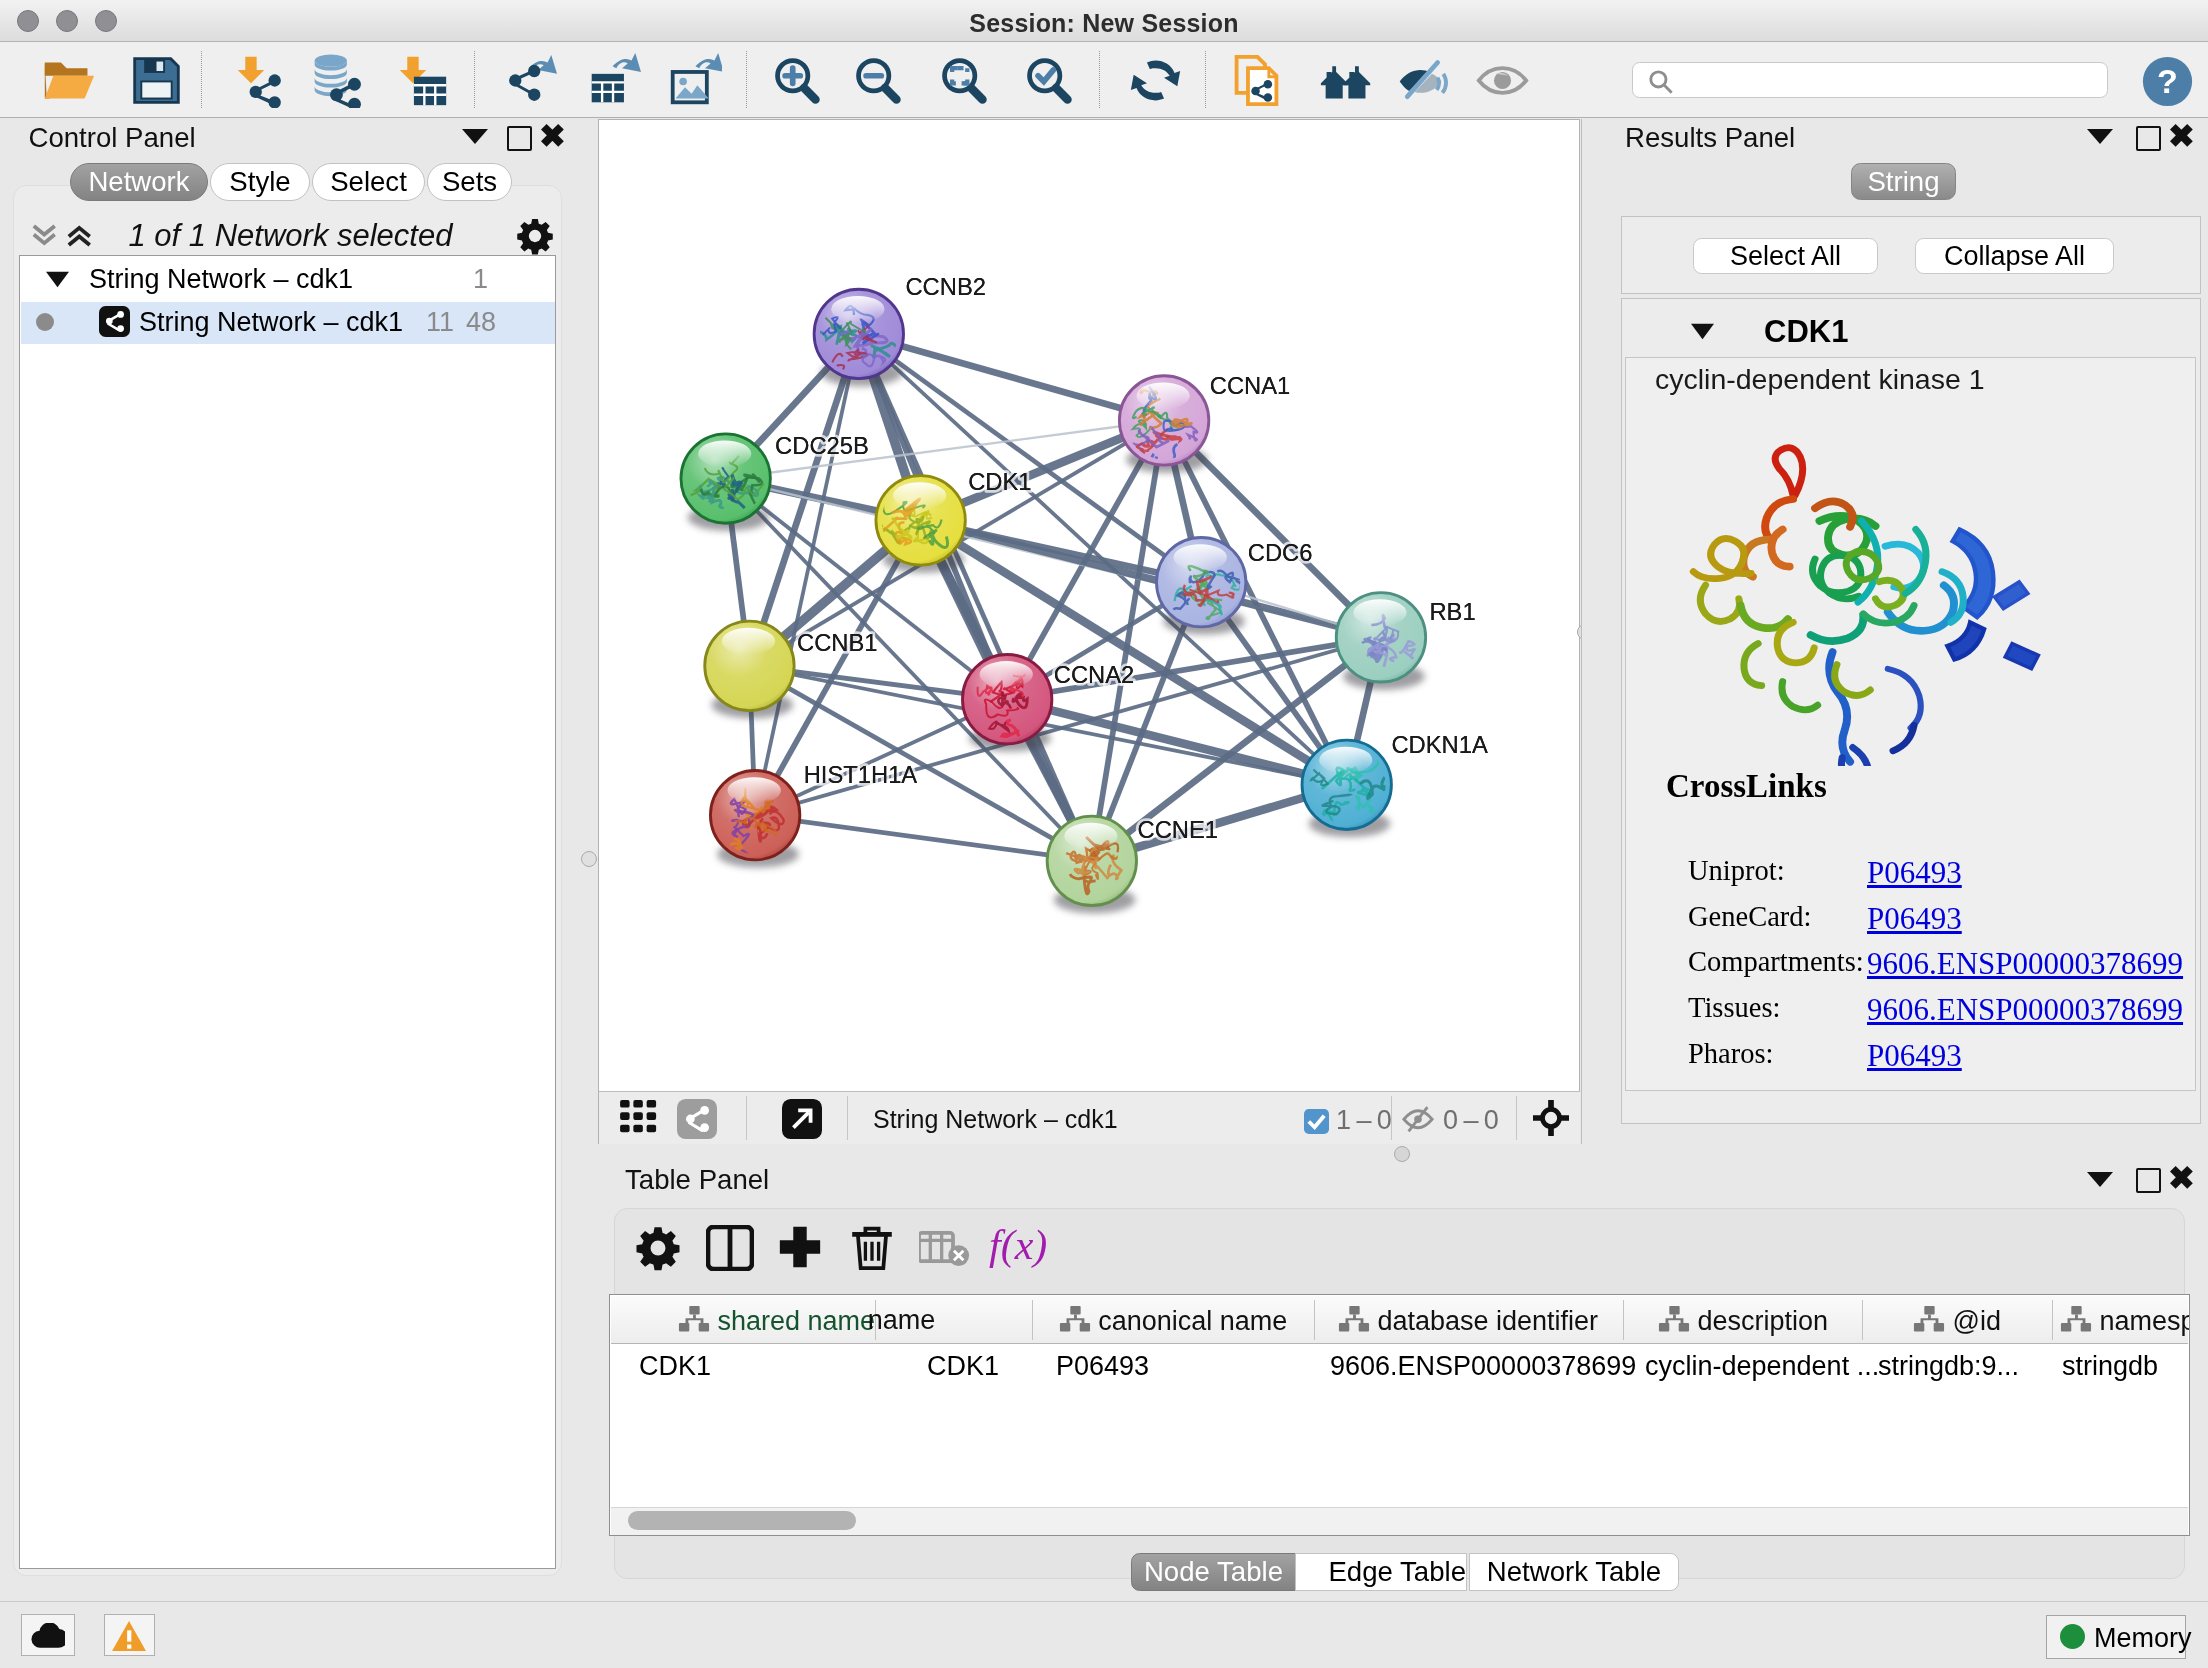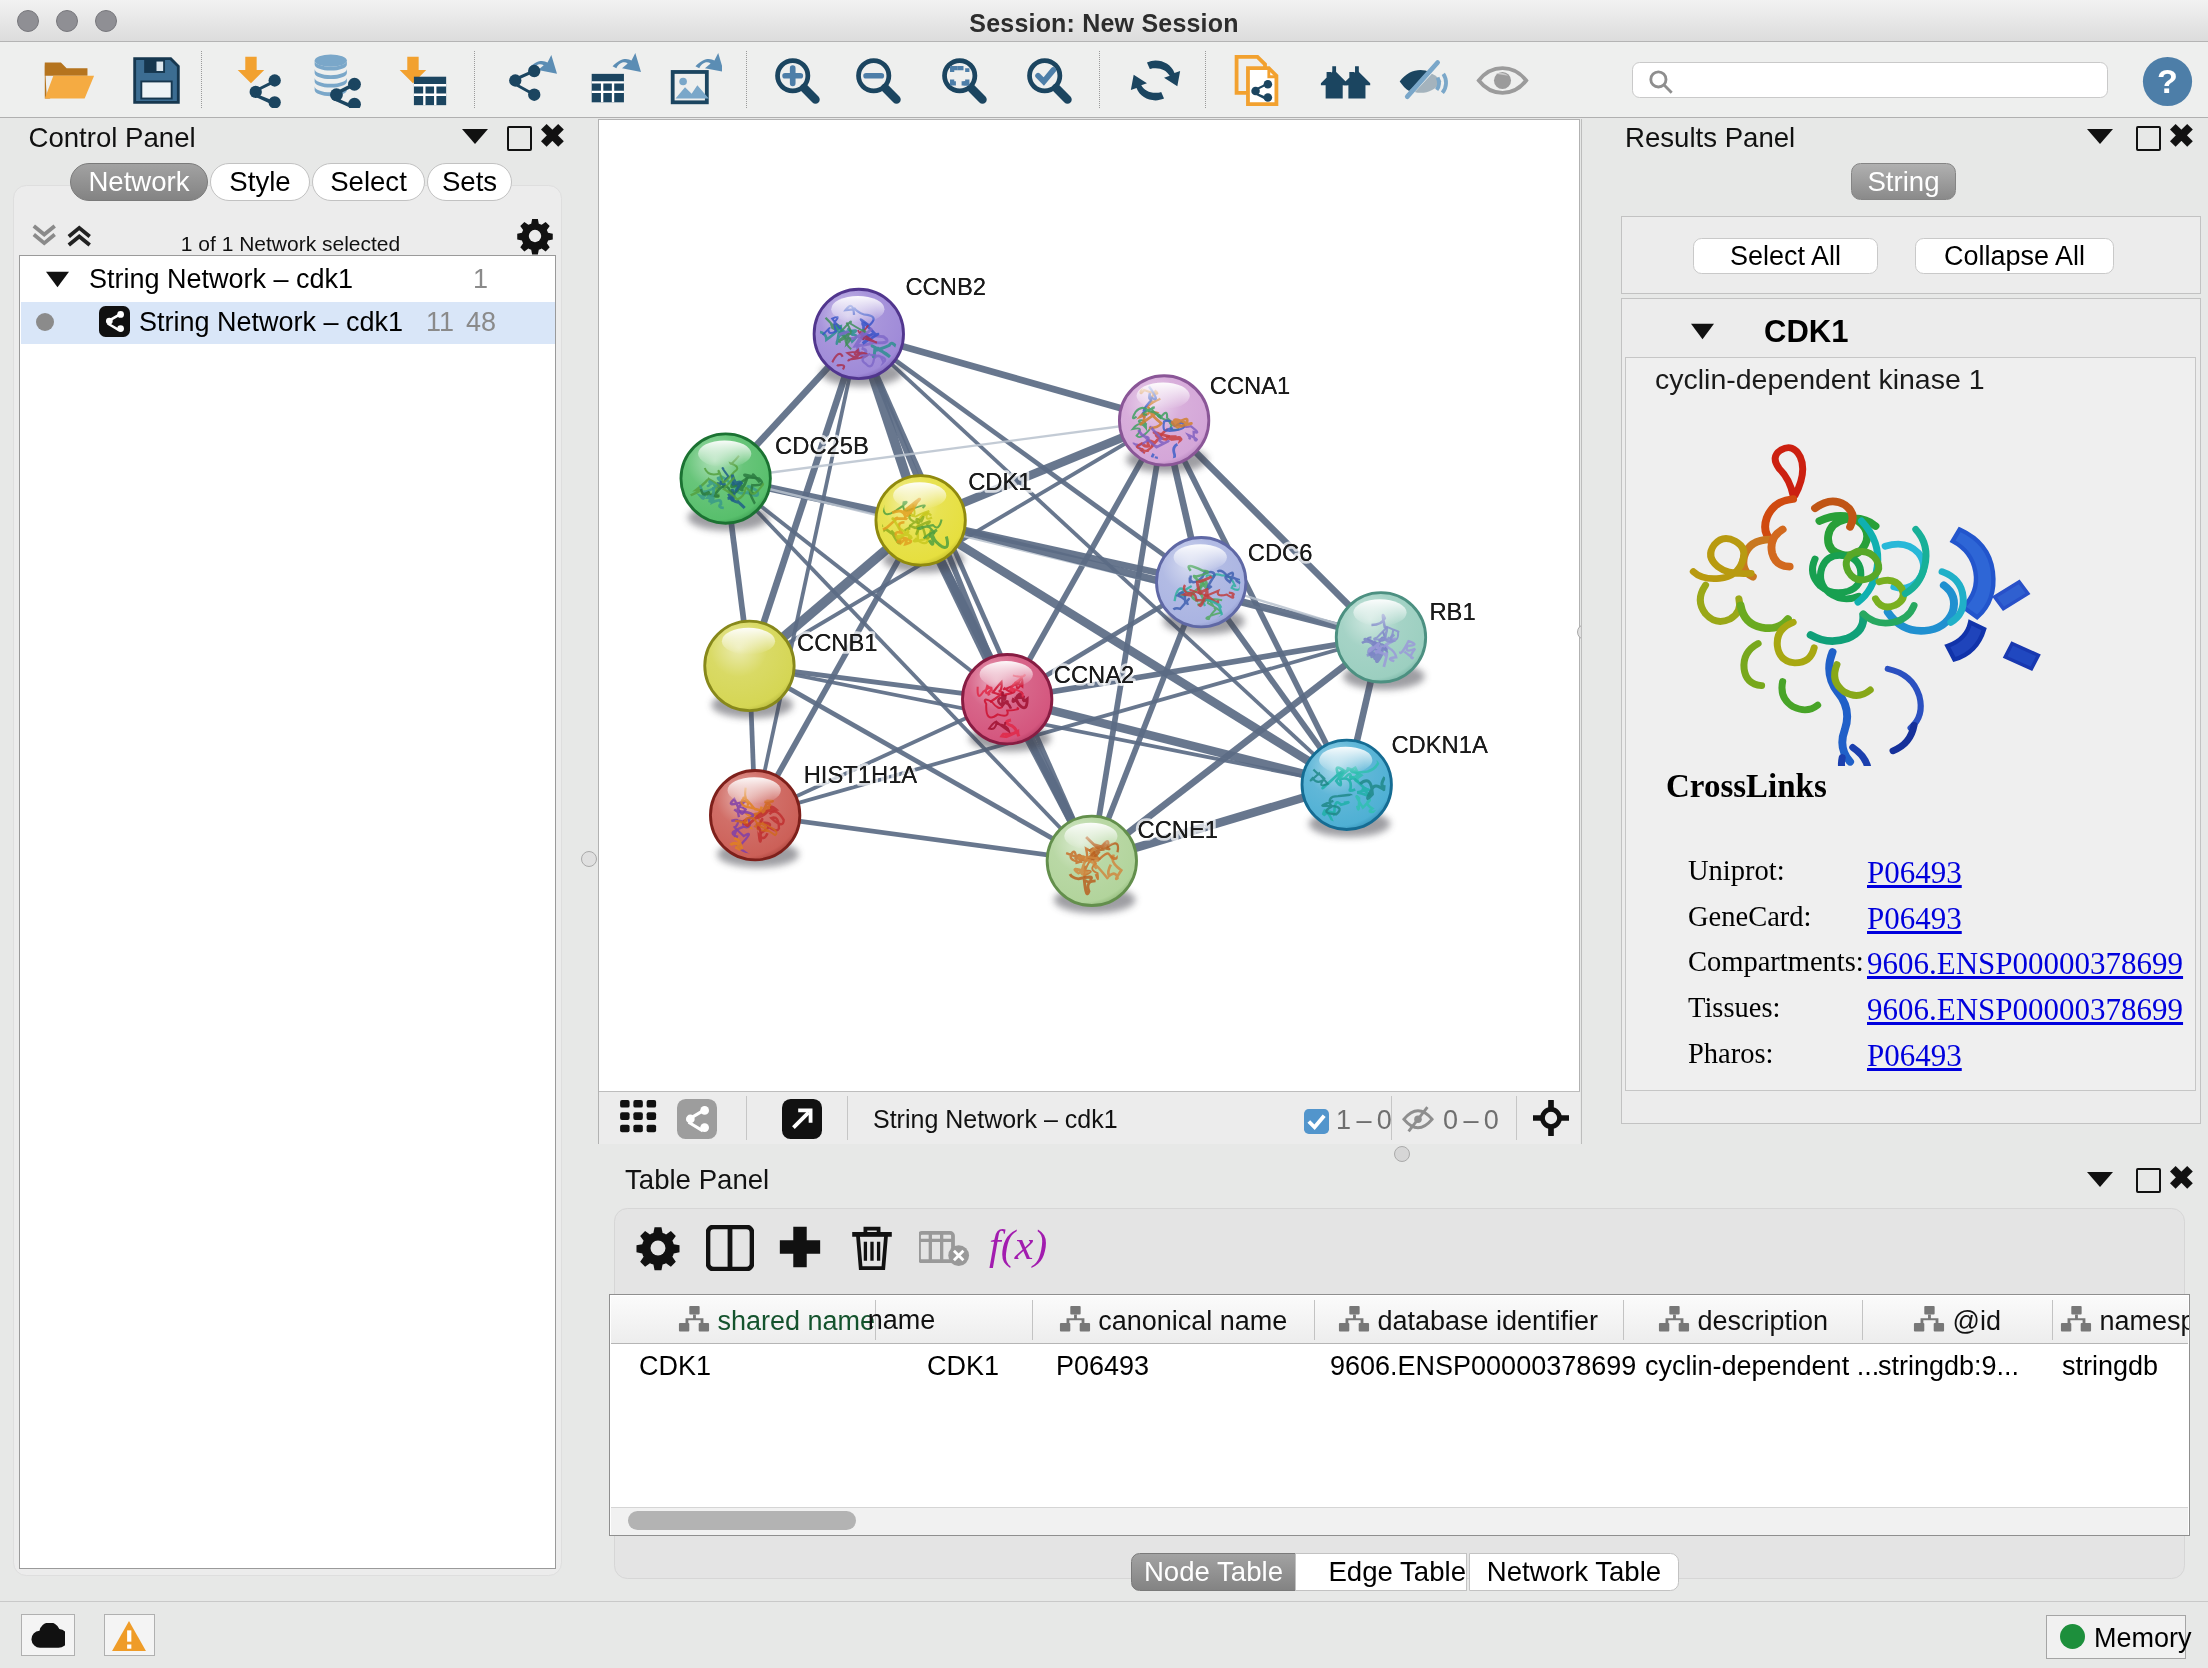--- a/index.html
+++ b/index.html
@@ -181,21 +181,21 @@
       <path d="M4 4l11 9L26 4"></path>
       <path d="M4 13l11 9 11-9"></path>
     </g>
   </svg>
 <svg class="abs" style="left:65px;top:222px" width="28.5" height="27" viewBox="0 0 30 28">
     <g fill="none" stroke="#222" stroke-width="4">
       <path d="M4 24l11-9 11 9"></path>
       <path d="M4 15l11-9 11 9"></path>
     </g>
   </svg>
-<div class="abs" style="left:105px;top:232px;width:371px;text-align:center;font-size:21px;color:#111;">1 of 1 Network selected</div>
+<div class="abs" style="left:105px;top:218px;width:371px;text-align:center;font-size:31px;color:#111;font-style:italic;">1 of 1 Network selected</div>
 <svg class="abs gearsvg" style="left:516px;top:217px" width="38" height="38" viewBox="0 0 40 40">
     <path fill="#111" d="M17 2h6l1 5a13 13 0 013 1.2l4.2-3 4.3 4.3-3 4.2a13 13 0 011.2 3l5 1v6l-5 1a13 13 0 01-1.2 3l3 4.2-4.3 4.3-4.2-3a13 13 0 01-3 1.2l-1 5h-6l-1-5a13 13 0 01-3-1.2l-4.2 3-4.3-4.3 3-4.2a13 13 0 01-1.2-3l-5-1v-6l5-1a13 13 0 011.2-3l-3-4.2 4.3-4.3 4.2 3a13 13 0 013-1.2z"></path>
     <circle cx="20" cy="20" r="6.5" fill="#ececec"></circle>
   </svg>
 <div class="cpw abs"></div>
 <svg class="abs" style="left:44px;top:268px" width="27" height="23" viewBox="0 0 28 24">
     <path fill="#111" d="M2 4h24L14 20z"></path>
   </svg>
 <div class="abs" style="left:89px;top:264px;font-size:27px;color:#000;">String Network – cdk1</div>
 <div class="abs" style="left:436px;top:264px;width:52px;text-align:right;font-size:27px;color:#8a8a8a;">1</div>

